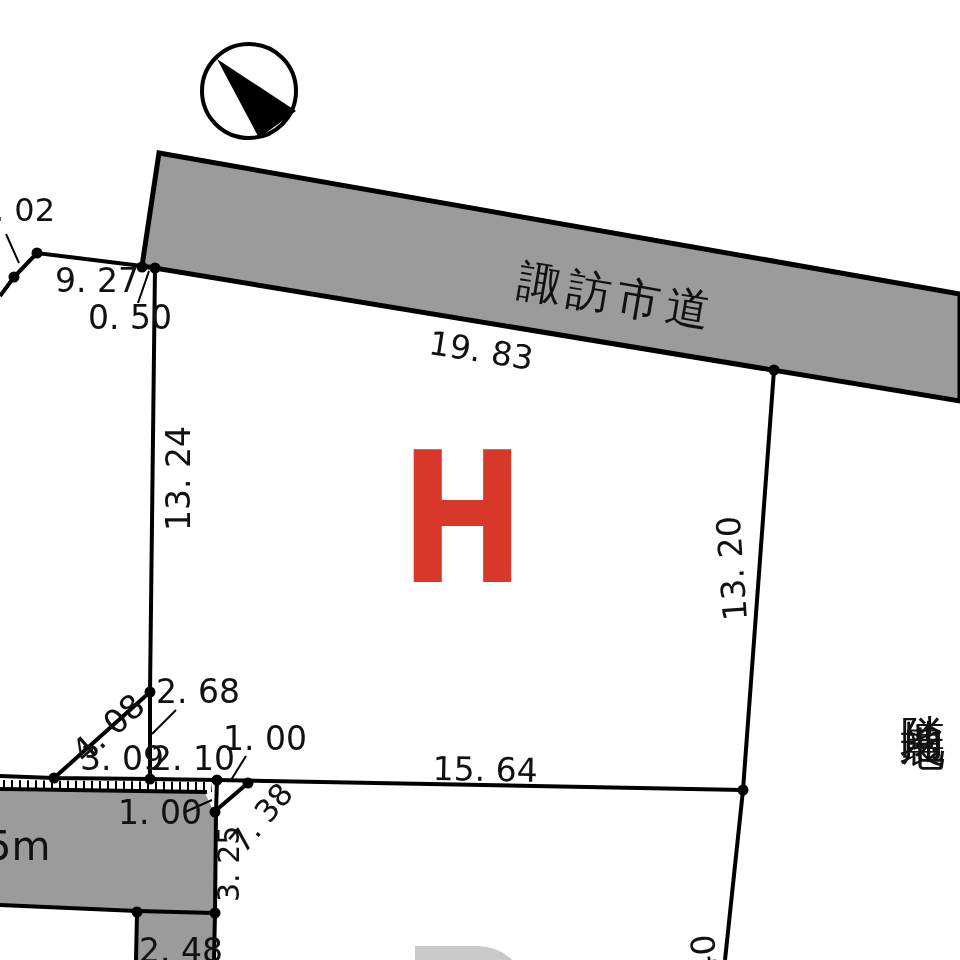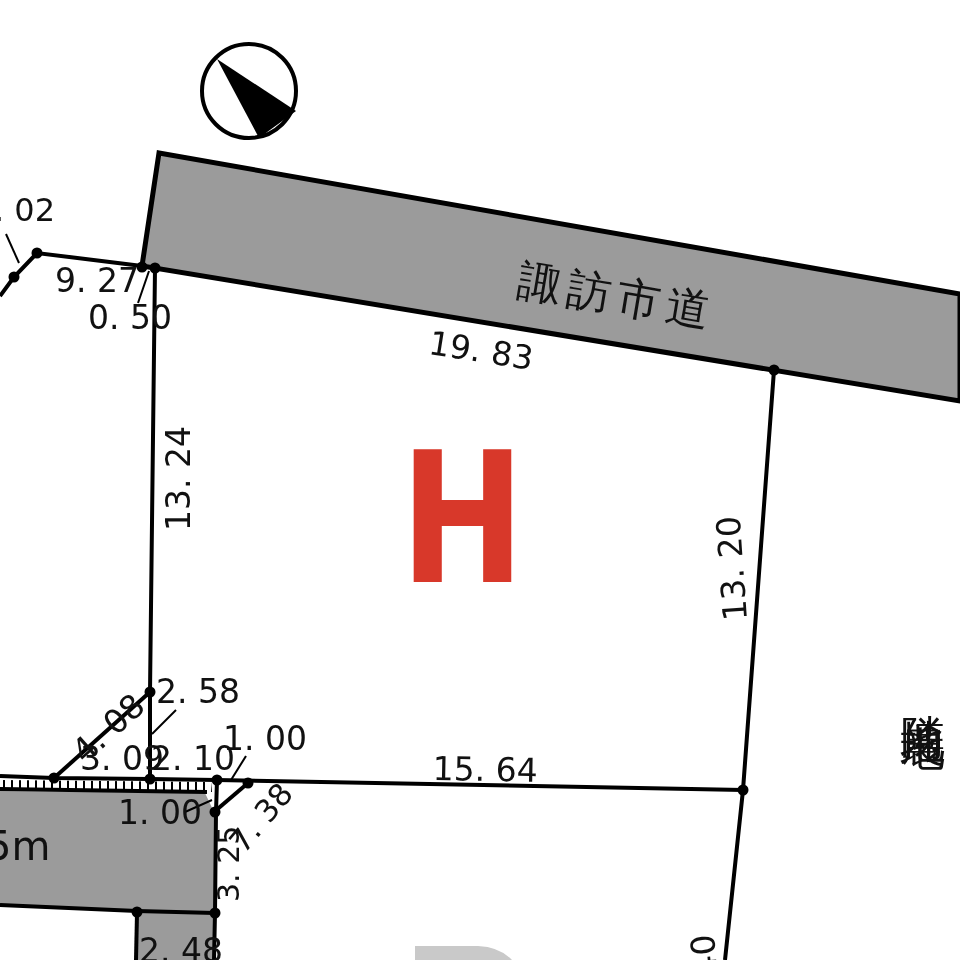--- a/index.html
+++ b/index.html
@@ -98,21 +98,21 @@
   <div class="lbl" style="left:55px;top:264px;">9. 27</div>
 
   <div class="lbl" style="left:88px;top:301px;">0. 50</div>
 
   <div class="lbl" style="left:432px;top:326px;transform:rotate(9deg);">19. 83</div>
 
   <div class="lbl rot90" style="left:162px;top:531px;">13. 24</div>
 
   <div class="lbl" style="left:719px;top:622px;transform:rotate(-94deg);">13. 20</div>
 
-  <div class="lbl" style="left:156px;top:675px;">2. 58</div>
+  <div class="lbl" style="left:156px;top:675px;">2. 68</div>
 
   <div class="lbl" style="left:66px;top:744px;transform:rotate(-42deg);">4. 08</div>
 
   <div class="lbl" style="left:80px;top:742px;">3. 09</div>
 
   <div class="lbl" style="left:151px;top:742px;">2. 10</div>
 
   <div class="lbl" style="left:223px;top:722px;">1. 00</div>
 
   <div class="lbl" style="left:433px;top:752px;transform:rotate(1deg);">15. 64</div>

